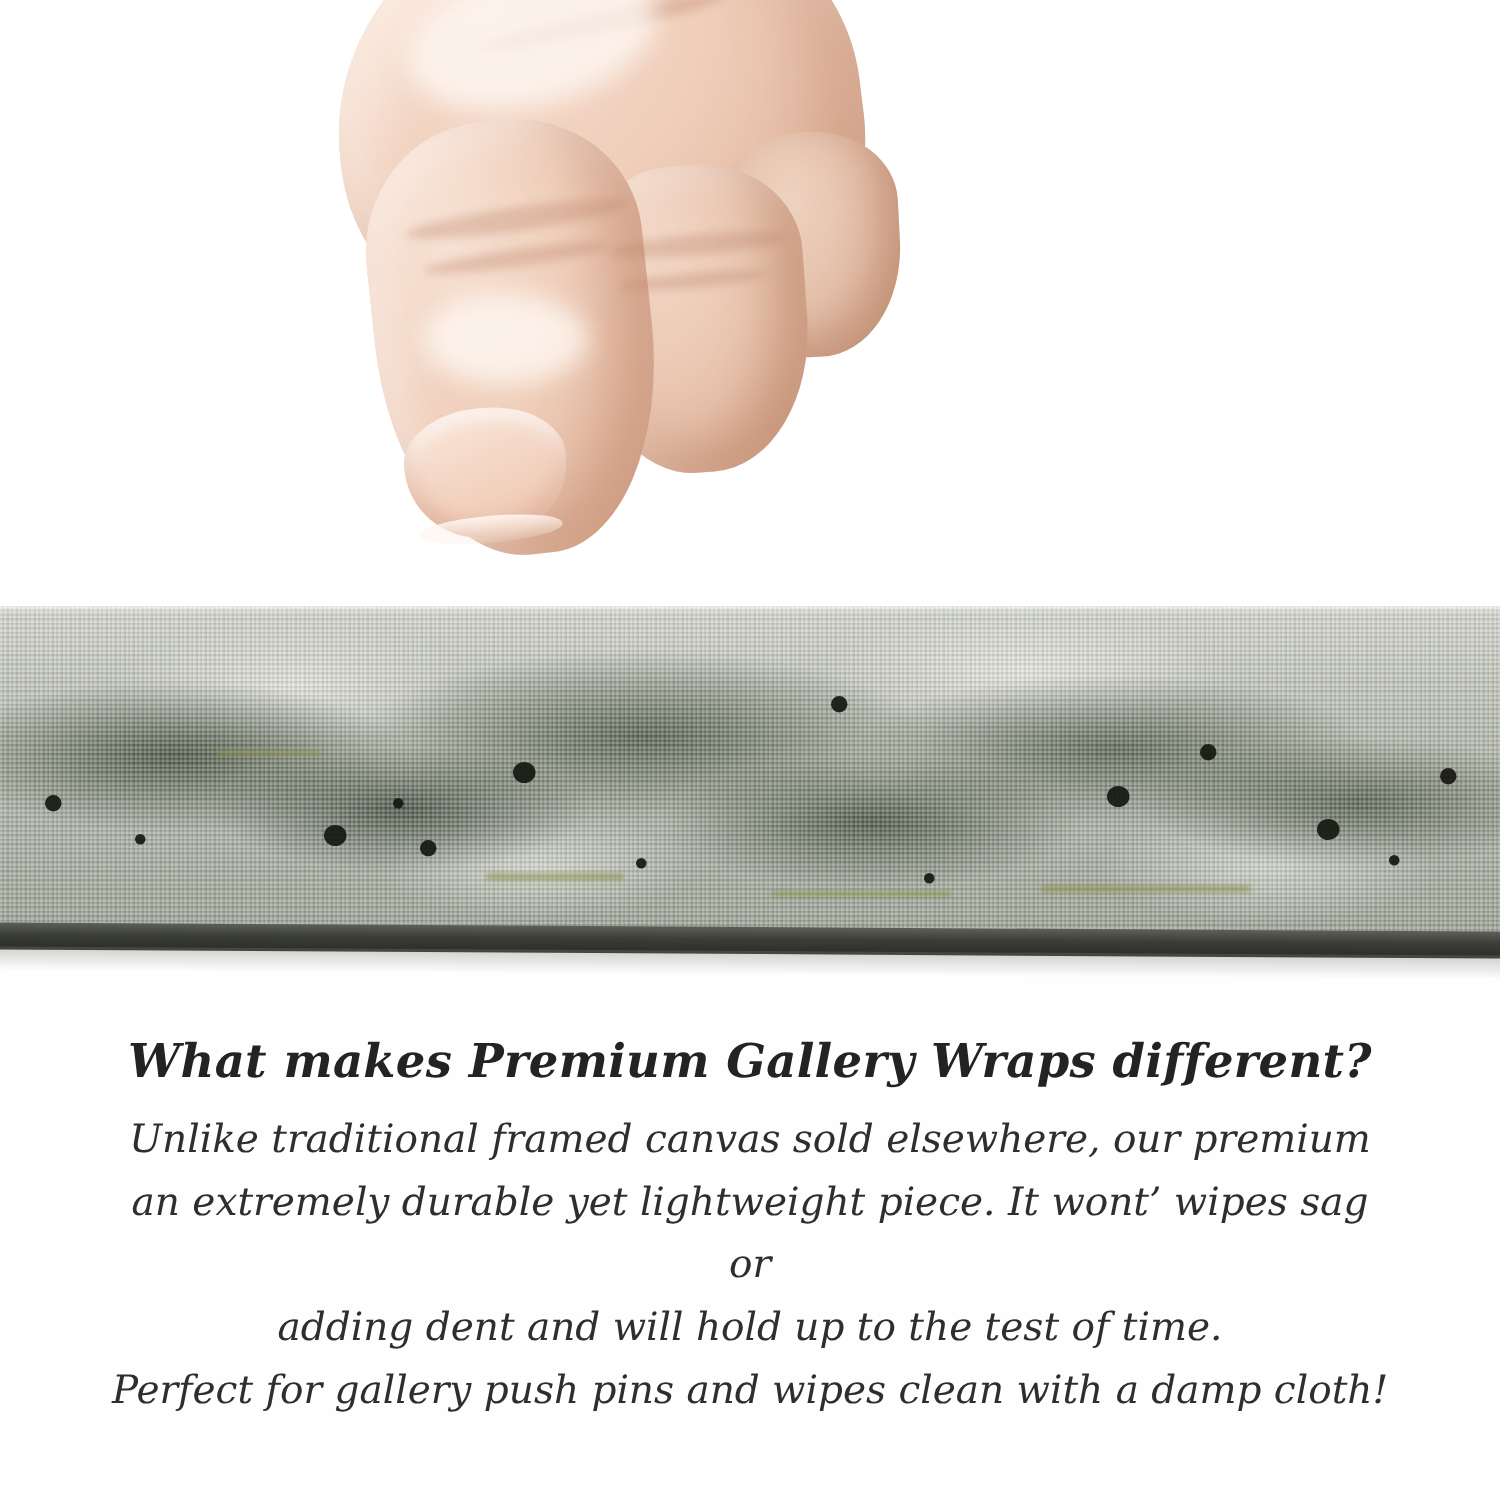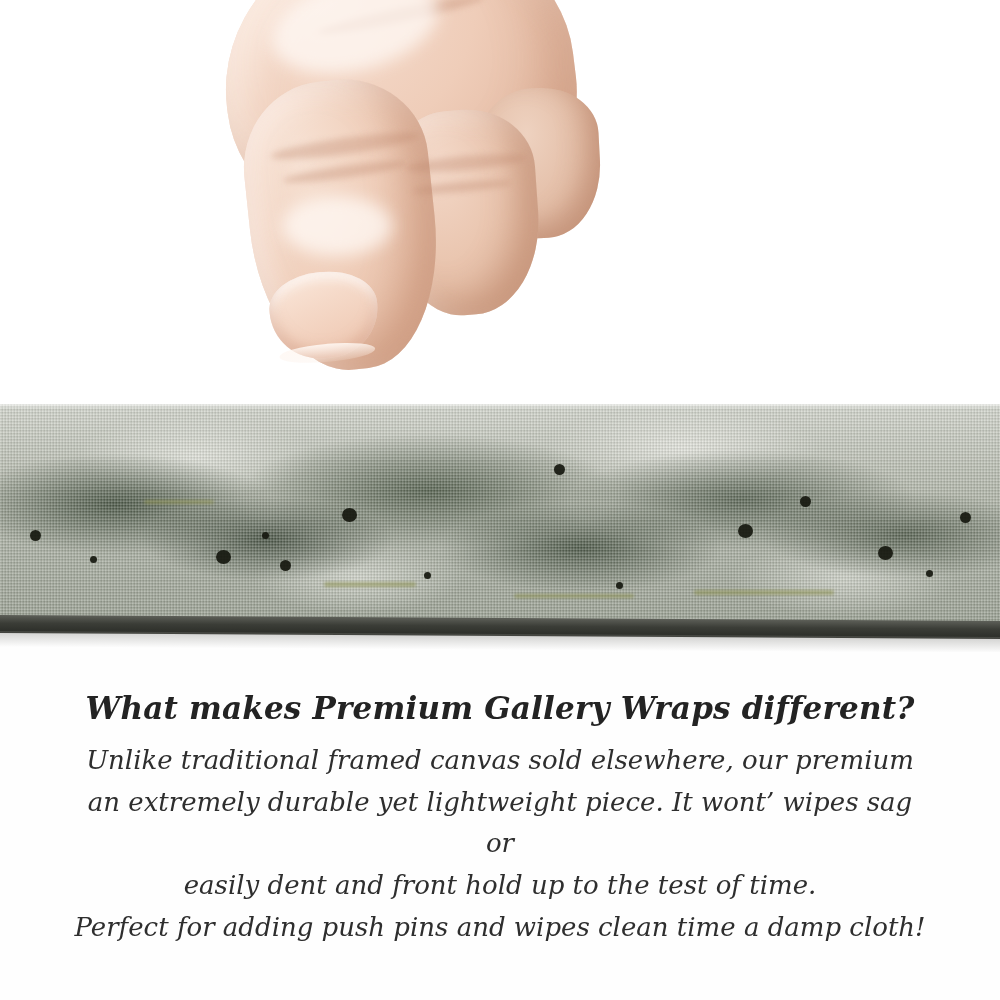--- a/index.html
+++ b/index.html
@@ -299,17 +299,17 @@
       <div class="scuff" style="left:150px; top:96px; width:70px; height:4px;"></div>
     </div>
     <div class="board-edge"></div>
     <div class="board-shadow"></div>
   </div>
 
   <div class="caption">
     <p class="headline">What makes Premium Gallery Wraps different?</p>
     <p class="body-line">Unlike traditional framed canvas sold elsewhere, our premium</p>
     <p class="body-line">an extremely durable yet lightweight piece. It wont’ wipes sag or</p>
-    <p class="body-line">easily dent and front hold up to the test of time.</p>
-    <p class="body-line">Perfect for adding push pins and wipes clean time a damp cloth!</p>
+    <p class="body-line">adding dent and will hold up to the test of time.</p>
+    <p class="body-line">Perfect for gallery push pins and wipes clean with a damp cloth!</p>
   </div>
 
 </div>
 
 </body></html>

